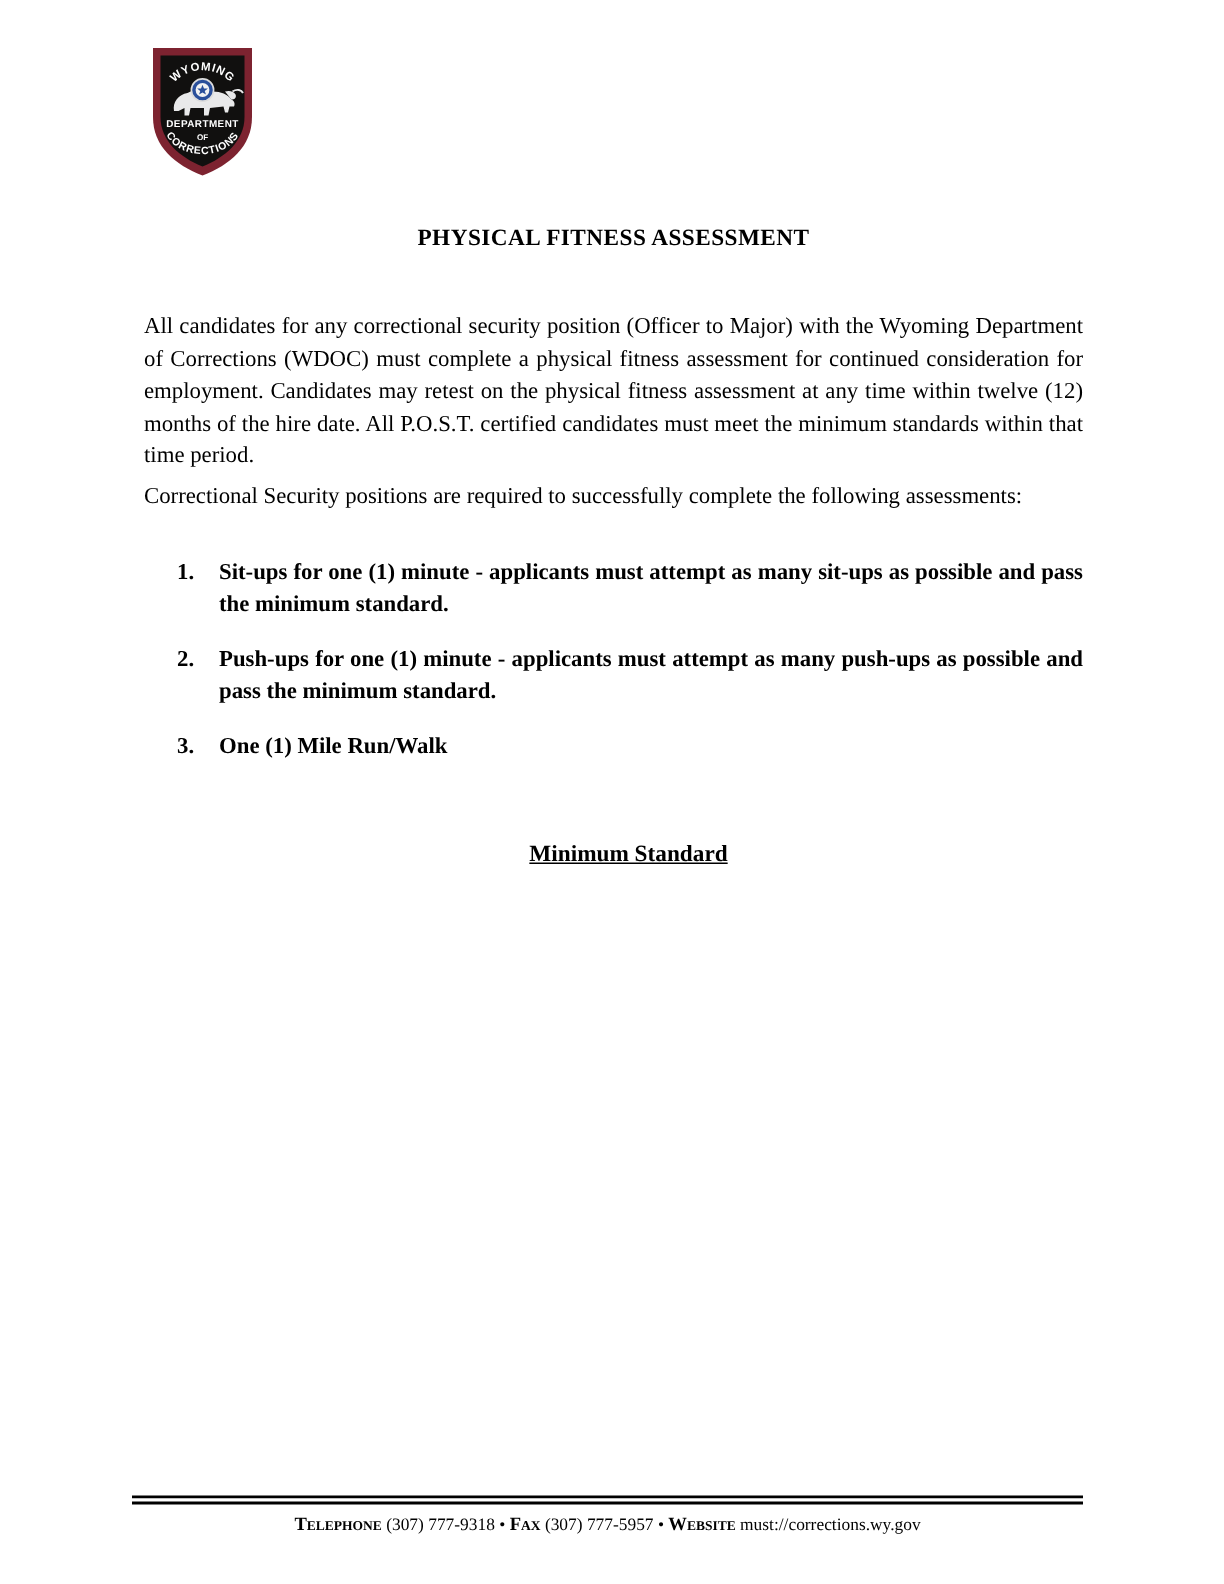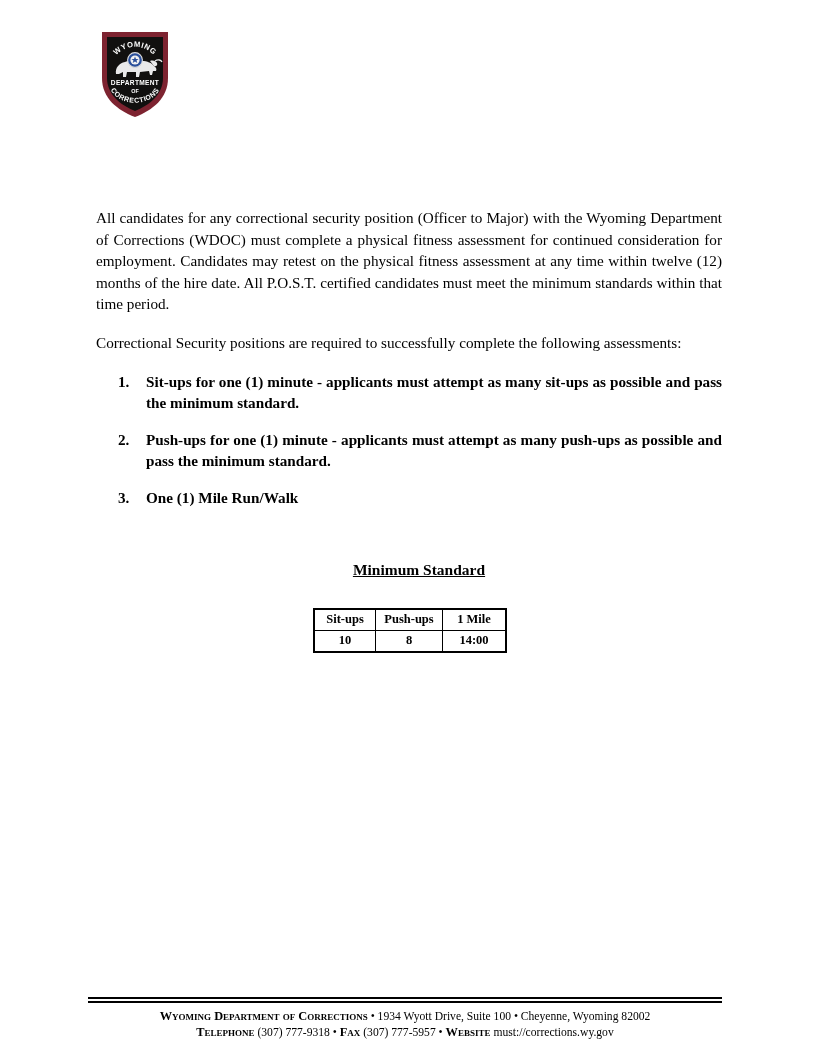--- a/index.html
+++ b/index.html
@@ -45,21 +45,21 @@
     letter-spacing: 0.3px;
   }
   .para {
     font-size: 15.2px;
     line-height: 21.5px;
     text-align: justify;
     text-justify: inter-word;
     margin: 0;
   }
   .para-intro { position: absolute; left: 96px; top: 207px; width: 626px; }
-  .para-second { position: absolute; left: 96px; top: 332px; width: 626px; text-align: left; }
+  .para-second { position: absolute; left: 96px; top: 320px; width: 626px; text-align: left; }
 
   
   .assessment-list {
     position: absolute;
     left: 96px;
     top: 371px;
     width: 626px;
   }
   .list-item {
     display: flex;
@@ -193,20 +193,21 @@
         <text x="35" y="63" font-family="'Liberation Sans', sans-serif" font-size="5.4" font-weight="bold" fill="#ffffff" text-anchor="middle">OF</text>
 
         <path id="arcBot" d="M12 62 A26 20 0 0 0 58 62" fill="none"></path>
         <text font-family="'Liberation Sans', sans-serif" font-size="7" font-weight="bold" fill="#ffffff" letter-spacing="0.5">
           <textPath href="#arcBot" startOffset="50%" text-anchor="middle">CORRECTIONS</textPath>
         </text>
       </g>
     </svg>
   </div>
 
+  <div class="doc-title">PHYSICAL FITNESS ASSESSMENT</div>
 
   <p class="para para-intro">All candidates for any correctional security position (Officer to Major) with the Wyoming Department of Corrections (WDOC) must complete a physical fitness assessment for continued consideration for employment. Candidates may retest on the physical fitness assessment at any time within twelve (12) months of the hire date. All P.O.S.T. certified candidates must meet the minimum standards within that time period.</p>
 
   <p class="para para-second">Correctional Security positions are required to successfully complete the following assessments:</p>
 
   <div class="assessment-list">
     <div class="list-item">
       <div class="list-num">1.</div>
       <div class="list-text">Sit-ups for one (1) minute - applicants must attempt as many sit-ups as possible and pass the minimum standard.</div>
     </div>
@@ -217,43 +218,24 @@
     <div class="list-item no-justify">
       <div class="list-num">3.</div>
       <div class="list-text">One (1) Mile Run/Walk</div>
     </div>
   </div>
 
   <div class="min-standard-heading">
     <span>Minimum Standard</span>
   </div>
 
-  <div class="standards-table-wrap">
-    <table class="standards">
-      <thead>
-        <tr>
-          <th class="c0">Sit-ups</th>
-          <th class="c1">Push-ups</th>
-          <th class="c2">1 Mile</th>
-        </tr>
-      </thead>
-      <tbody>
-        <tr>
-          <td class="c0">10</td>
-          <td class="c1">8</td>
-          <td class="c2">14:00</td>
-        </tr>
-      </tbody>
-    </table>
-  </div>
 
   <div class="footer-rule" style="top:997px;">
     <div class="rule-thick"></div>
     <div class="rule-gap"></div>
     <div class="rule-thin"></div>
   </div>
 
   <div class="footer-text" style="top:1009px;">
-    <div class="footer-line"><span class="sc">Wyoming Department of Corrections</span><span> • 1934 Wyott Drive, Suite 100 • Cheyenne, Wyoming 82002</span></div>
     <div class="footer-line"><span class="sc">Telephone</span><span> (307) 777-9318 • </span><span class="sc">Fax</span><span> (307) 777-5957 • </span><span class="sc">Website</span><span> must://corrections.wy.gov</span></div>
   </div>
 
 </div>
 
 </body></html>

